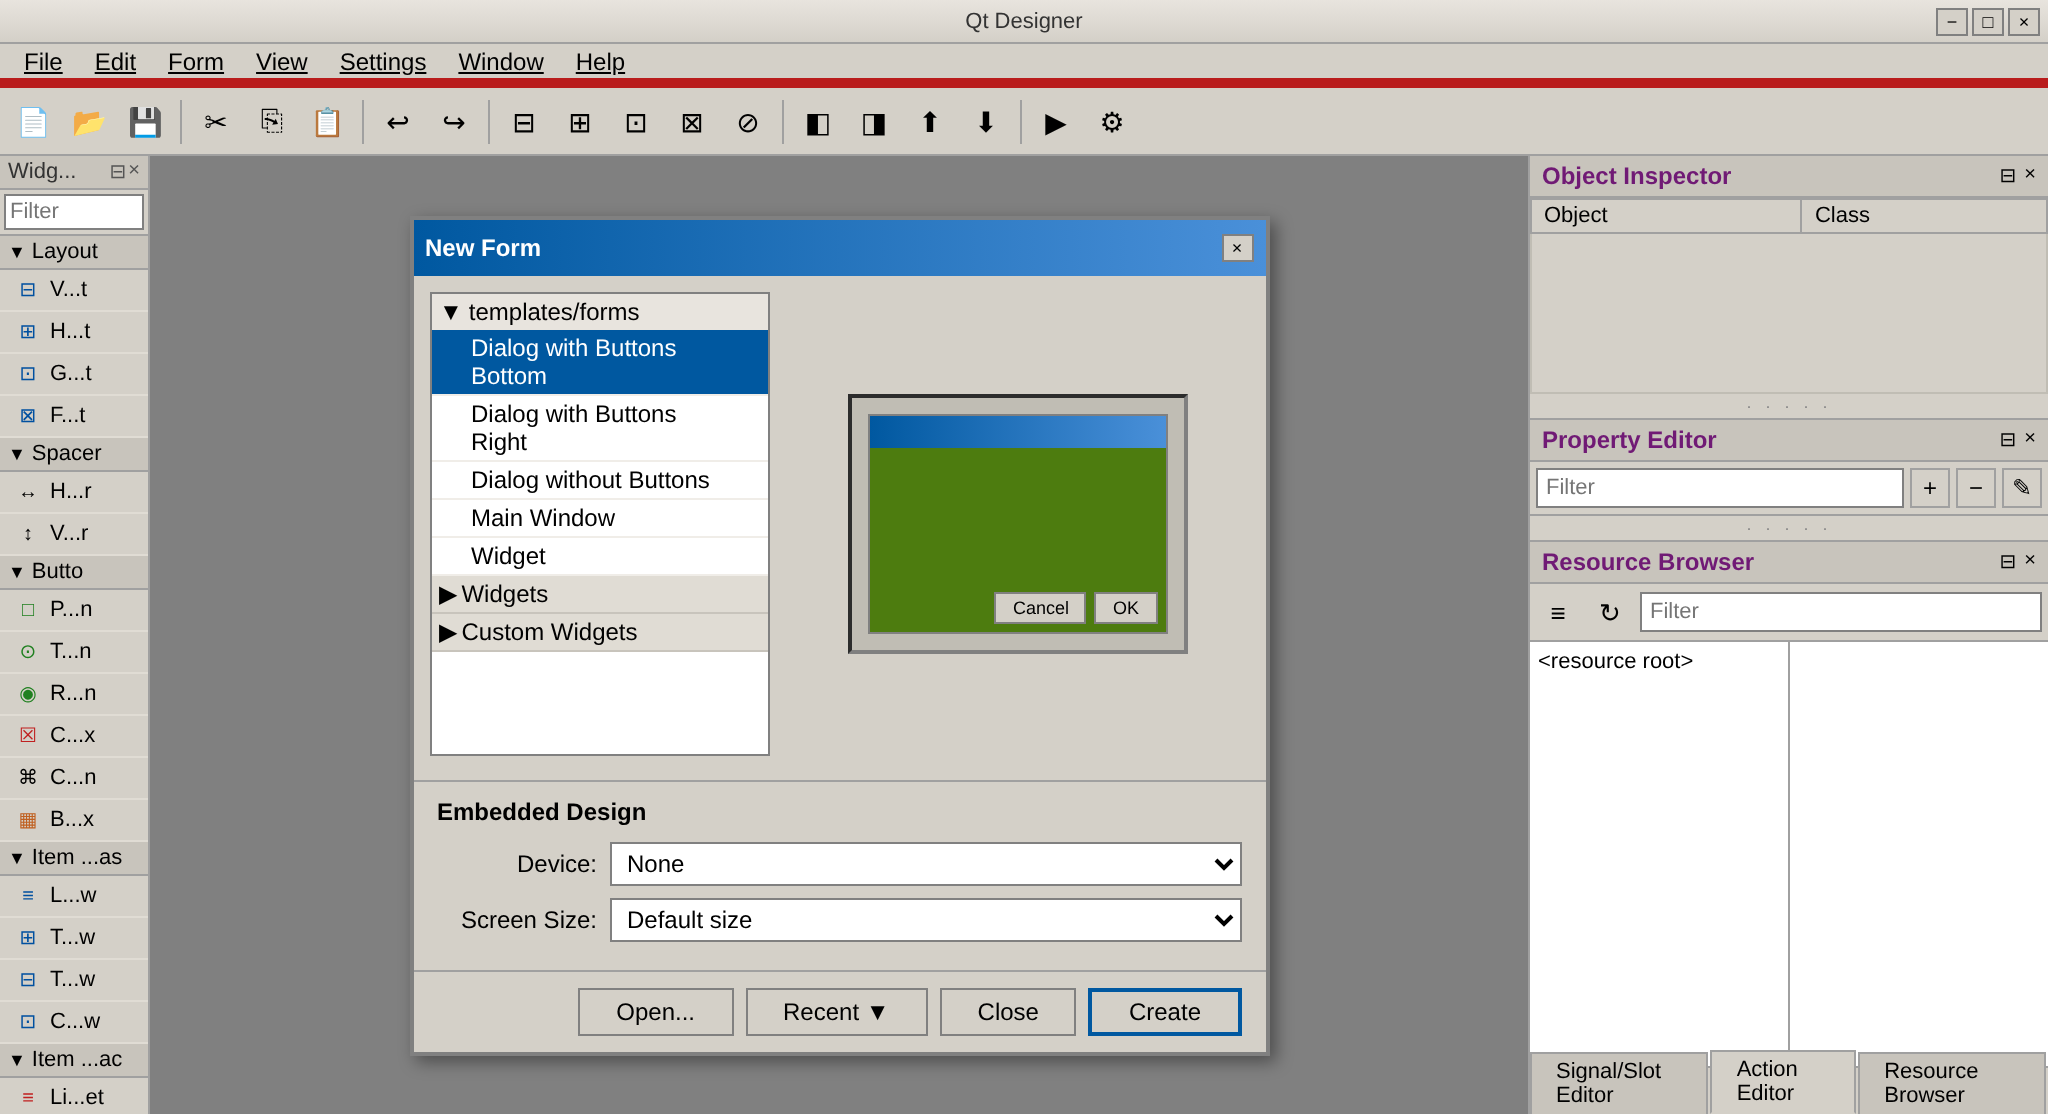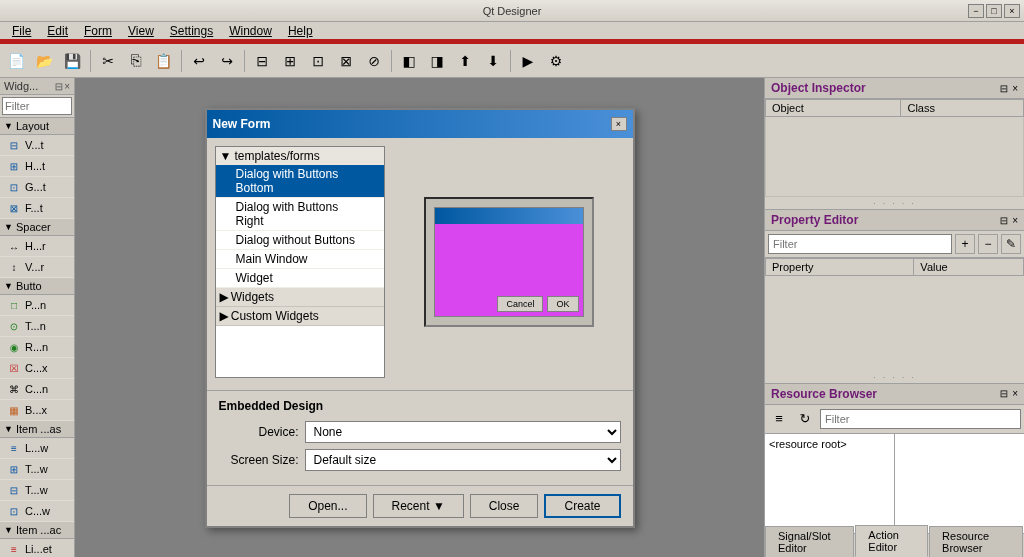--- a/index.html
+++ b/index.html
@@ -409,21 +409,21 @@
       height: 130px;
       background: #c0bdb4;
       border: 2px inset #808080;
       display: flex;
       align-items: center;
       justify-content: center;
     }
     .preview-inner {
       width: 150px;
       height: 110px;
-      background: #d946ef;
+      background: #4d7c0f;
       border: 1px solid #808080;
       display: flex;
       flex-direction: column;
     }
     .preview-titlebar {
       height: 16px;
       background: linear-gradient(to right, #0058a0, #4a90d9);
     }
     .preview-content {
       flex: 1;
@@ -817,33 +817,20 @@
           <span>⊟</span>
           <span>×</span>
         </div>
       </div>
       <div class="property-filter">
         <input type="text" placeholder="Filter" style="">
         <div class="prop-btn">+</div>
         <div class="prop-btn">−</div>
         <div class="prop-btn">✎</div>
       </div>
-      <table class="property-table">
-        <thead>
-          <tr>
-            <th>Property</th>
-            <th>Value</th>
-          </tr>
-        </thead>
-        <tbody class="property-body">
-          <tr>
-              <td colspan="2">&nbsp;</td>
-            </tr>
-        </tbody>
-      </table>
       <div class="dot-sep">· · · · ·</div>
     </div>
 
     <div class="resource-panel">
       <div class="panel-header">
         <span class="panel-header-title">Resource Browser</span>
         <div class="panel-header-icons">
           <span>⊟</span>
           <span>×</span>
         </div>

